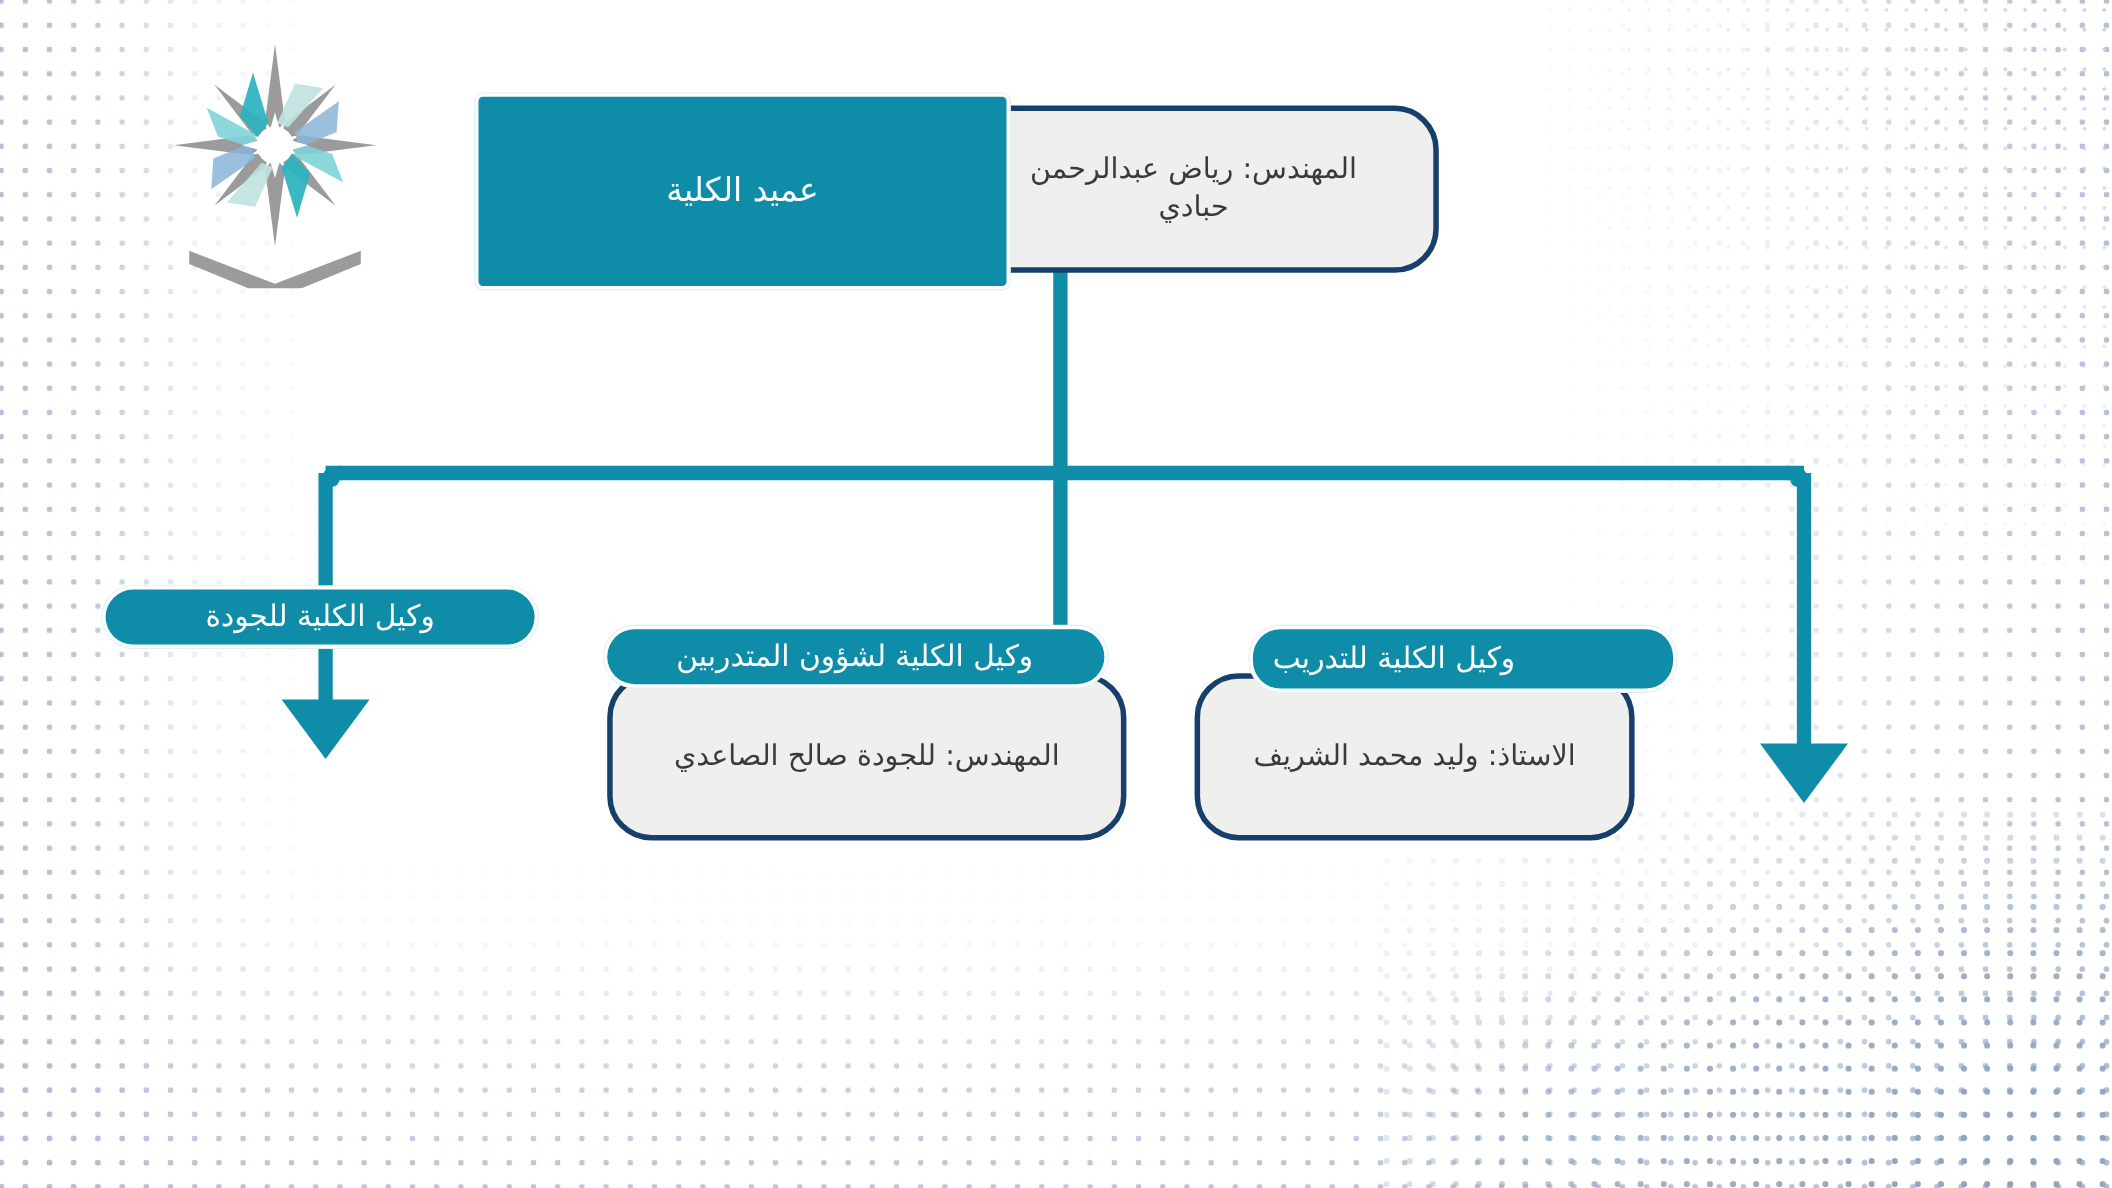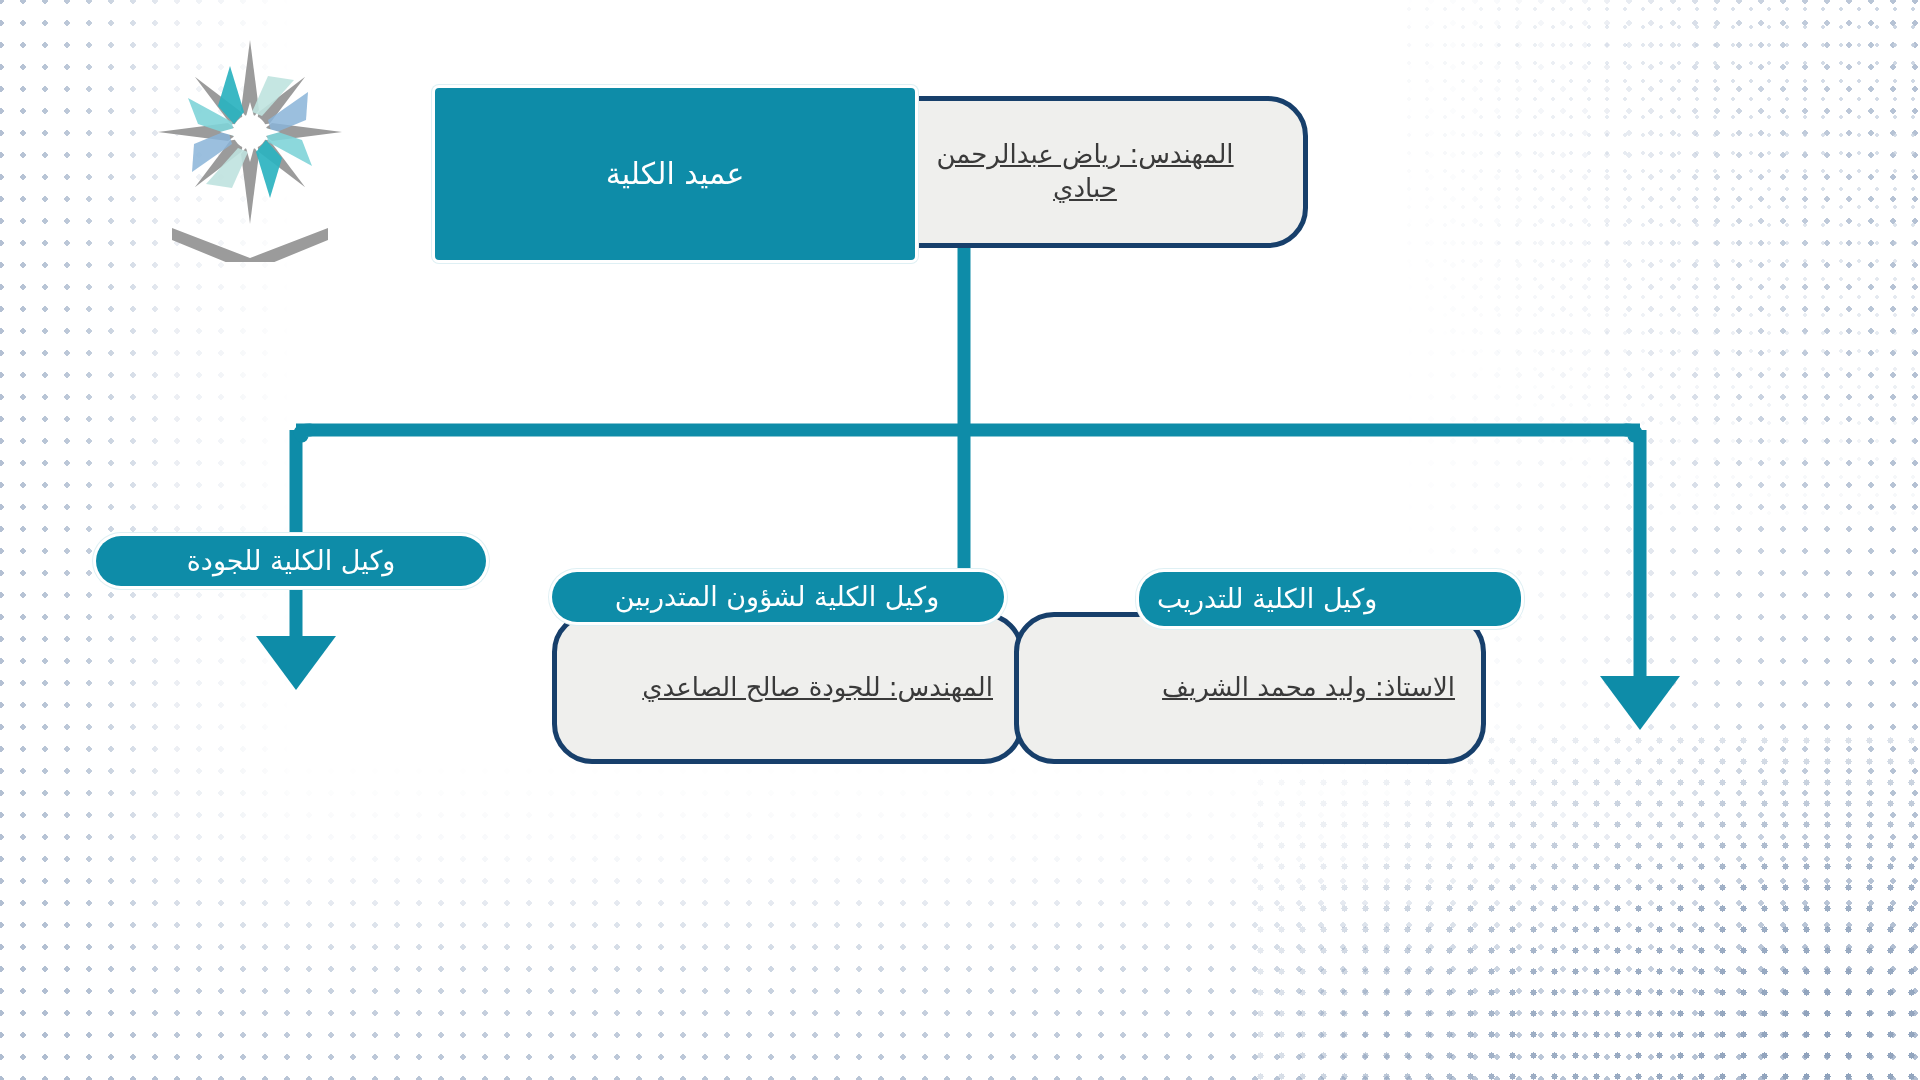--- a/index.html
+++ b/index.html
@@ -114,28 +114,27 @@
     z-index: 4;
   }
 
   .name-box {
     position: absolute;
     background: #efefed;
     border: 5px solid #173f6b;
     border-radius: 40px;
     display: flex;
     align-items: center;
-    justify-content: flex-start;
+    justify-content: center;
     text-align: center;
     color: #3a3a3a;
     font-size: 26px;
     line-height: 1.3;
     padding: 0 26px;
     z-index: 2;
-    text-decoration: underline;
   }
 
   
   #dean-title {
     left: 435px;
     top: 88px;
     width: 480px;
     height: 172px;
     border-radius: 4px;
     font-size: 30px;
@@ -151,21 +150,21 @@
   }
 
   
   #q-title   { left: 96px;  top: 536px; width: 390px; height: 50px; border-radius: 25px; }
   #q-name    { left: 58px;  top: 596px; width: 472px; height: 152px; }
 
   #t-title   { left: 552px; top: 572px; width: 452px; height: 50px; border-radius: 25px; padding-left: 16px; }
   #t-name    { left: 552px; top: 612px; width: 472px; height: 152px; }
 
   #tr-title  { left: 1139px; top: 572px; width: 382px; height: 54px; border-radius: 25px; justify-content: flex-end; }
-  #tr-name   { left: 1014px; top: 612px; width: 472px; height: 152px; }
+  #tr-name   { left: 1086px; top: 612px; width: 400px; height: 152px; }
 
   .nm { display: block; }
 </style>
 </head>
 <body>
 
 <div id="slide">
 
   <div class="halftone dots-left"></div>
   <div class="halftone dots-right"></div>

